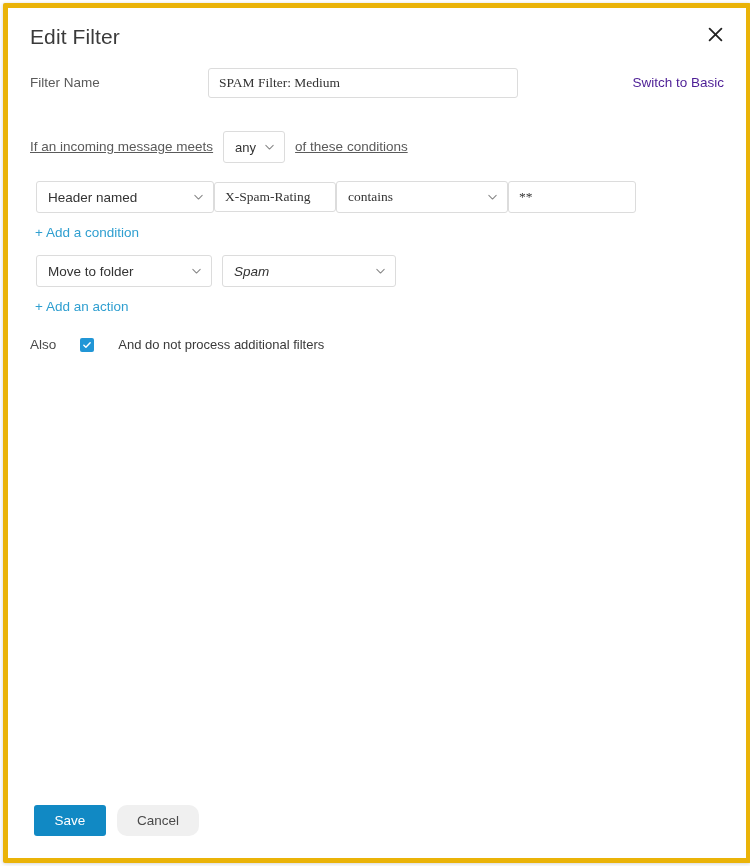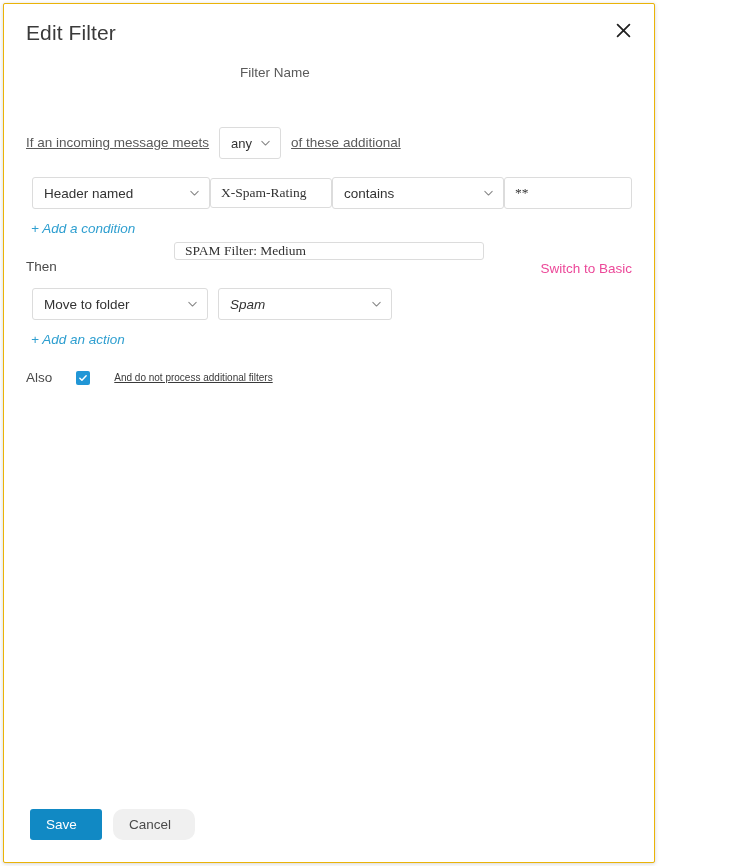--- a/index.html
+++ b/index.html
@@ -11,25 +11,25 @@
     width: 750px;
     height: 866px;
     font-family: "Liberation Sans", sans-serif;
     -webkit-font-smoothing: antialiased;
   }
 
   
   .dialog {
     position: relative;
     box-sizing: border-box;
-    width: 652px;
+    width: 748px;
     height: 860px;
     margin: 3px;
     background: #ffffff;
-    border: 1px solid #eab308;
+    border: 5px solid #eab308;
     border-radius: 2px;
     box-shadow: 0 1px 4px rgba(0,0,0,0.16), 0 0 1px rgba(0,0,0,0.10);
     overflow: hidden;
   }
 
   
   .dialog-header {
     position: relative;
     padding: 16px 22px 0 22px;
     height: 48px;
@@ -60,21 +60,20 @@
   .dialog-body {
     padding: 0 22px;
   }
 
   
   .row-filtername {
     display: flex;
     align-items: center;
     margin-top: 12px;
     height: 30px;
-    flex-direction: column;
   }
   .label-muted {
     font-size: 13.5px;
     color: #5a5a5a;
     line-height: 18px;
   }
   .filtername-label { width: 178px; flex: 0 0 178px; }
 
   .text-input {
     box-sizing: border-box;
@@ -86,21 +85,21 @@
     font-size: 13.5px;
     color: #333;
     padding: 0 10px;
     outline: none;
   }
   .filtername-input { width: 310px; }
 
   .switch-link {
     margin-left: auto;
     font-size: 13.5px;
-    color: #ec4899;
+    color: #4c1d95;
     text-decoration: none;
     cursor: pointer;
     line-height: 18px;
   }
 
   
   .row-conditions-intro {
     display: flex;
     align-items: center;
     margin-top: 33px;
@@ -143,33 +142,32 @@
 
   
   .row-condition {
     display: flex;
     align-items: center;
     margin-top: 18px;
     padding-left: 6px;
   }
   .cond-field     { width: 178px; }
   .cond-header    { width: 122px; }
-  .cond-operator  { width: 172px; }
+  .cond-operator  { width: 172px; font-family: Liberation Serif, serif; }
   .cond-value     { width: 128px; height: 32px; }
 
   
   .add-link {
     display: inline-block;
     margin-top: 12px;
     margin-left: 5px;
     font-size: 13.5px;
     color: #2f9fd0;
     text-decoration: none;
     cursor: pointer;
-    font-style: italic;
   }
 
   
   .then-label {
     margin-top: 22px;
     font-size: 13.5px;
     color: #4a4a4a;
   }
   .row-action {
     display: flex;
@@ -196,24 +194,23 @@
     border-radius: 2px;
     background: #2196d6;
     display: flex;
     align-items: center;
     justify-content: center;
     cursor: pointer;
     flex: 0 0 14px;
   }
   .checkbox svg { display: block; }
   .checkbox-label {
-    font-size: 10px;
+    font-size: 13px;
     color: #3a3a3a;
     cursor: pointer;
-    text-decoration: underline;
   }
 
   
   .dialog-footer {
     position: absolute;
     left: 0;
     right: 0;
     bottom: 0;
     padding: 0 0 22px 26px;
     display: flex;
@@ -223,21 +220,21 @@
     box-sizing: border-box;
     height: 31px;
     min-width: 72px;
     padding: 0 16px;
     border: none;
     border-radius: 3px;
     font-family: "Liberation Sans", sans-serif;
     font-size: 13.5px;
     cursor: pointer;
     line-height: 31px;
-    text-align: left;
+    text-align: center;
   }
   .btn-primary {
     background: #1189c4;
     color: #ffffff;
     min-width: 72px;
   }
   .btn-secondary {
     background: #f0f0f0;
     color: #4a4a4a;
     min-width: 82px;
@@ -271,21 +268,21 @@
     <div class="row-conditions-intro">
       <span class="label-muted">If an incoming message meets</span>
       <div class="select select-any">
         <span class="select-value">any</span>
         <span class="chev">
           <svg width="11" height="11" viewBox="0 0 12 12" aria-hidden="true">
             <path d="M2 4.2 L6 8.2 L10 4.2" fill="none" stroke="currentColor" stroke-width="1.2" stroke-linecap="round" stroke-linejoin="round"></path>
           </svg>
         </span>
       </div>
-      <span class="label-muted">of these additional</span>
+      <span class="label-muted">of these conditions</span>
     </div>
 
     
     <div class="row-condition">
       <div class="select cond-field">
         <span class="select-value">Header named</span>
         <span class="chev">
           <svg width="11" height="11" viewBox="0 0 12 12" aria-hidden="true">
             <path d="M2 4.2 L6 8.2 L10 4.2" fill="none" stroke="currentColor" stroke-width="1.2" stroke-linecap="round" stroke-linejoin="round"></path>
           </svg>
@@ -302,21 +299,20 @@
           </svg>
         </span>
       </div>
 
       <input class="text-input cond-value" type="text" value="**" style="">
     </div>
 
     <a class="add-link" href="#">+ Add a condition</a>
 
     
-    <div class="then-label">Then</div>
 
     <div class="row-action">
       <div class="select act-type">
         <span class="select-value">Move to folder</span>
         <span class="chev">
           <svg width="11" height="11" viewBox="0 0 12 12" aria-hidden="true">
             <path d="M2 4.2 L6 8.2 L10 4.2" fill="none" stroke="currentColor" stroke-width="1.2" stroke-linecap="round" stroke-linejoin="round"></path>
           </svg>
         </span>
       </div>

